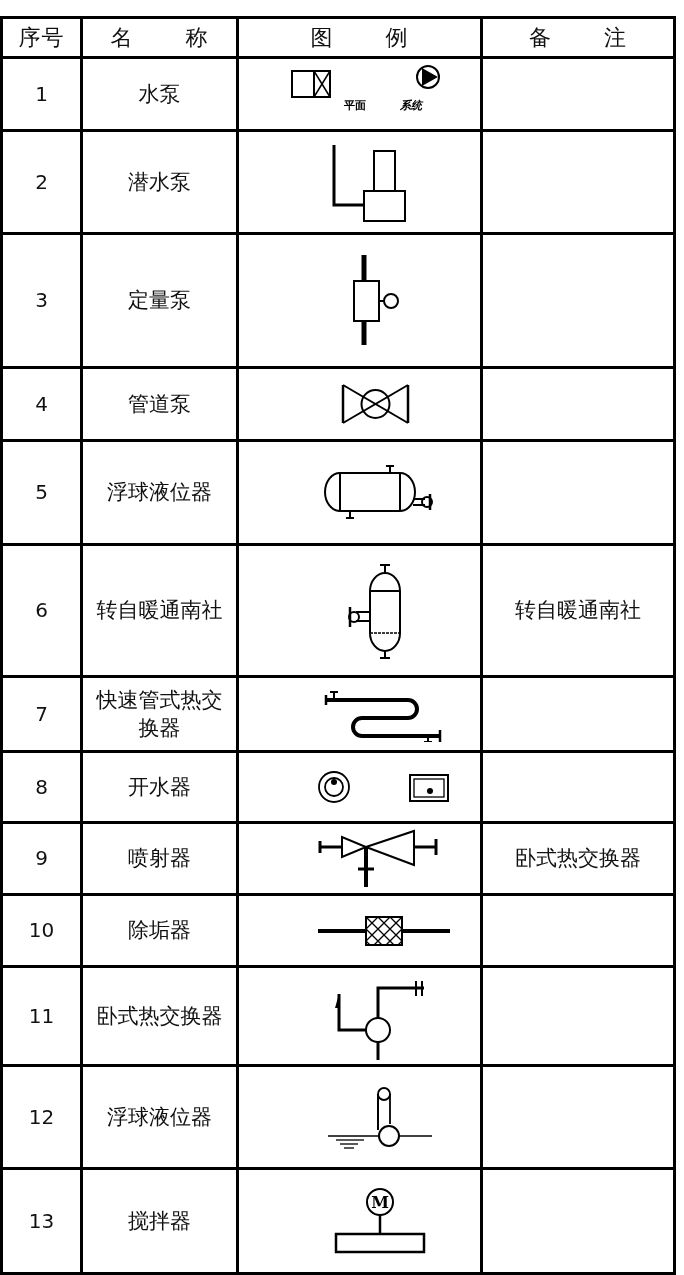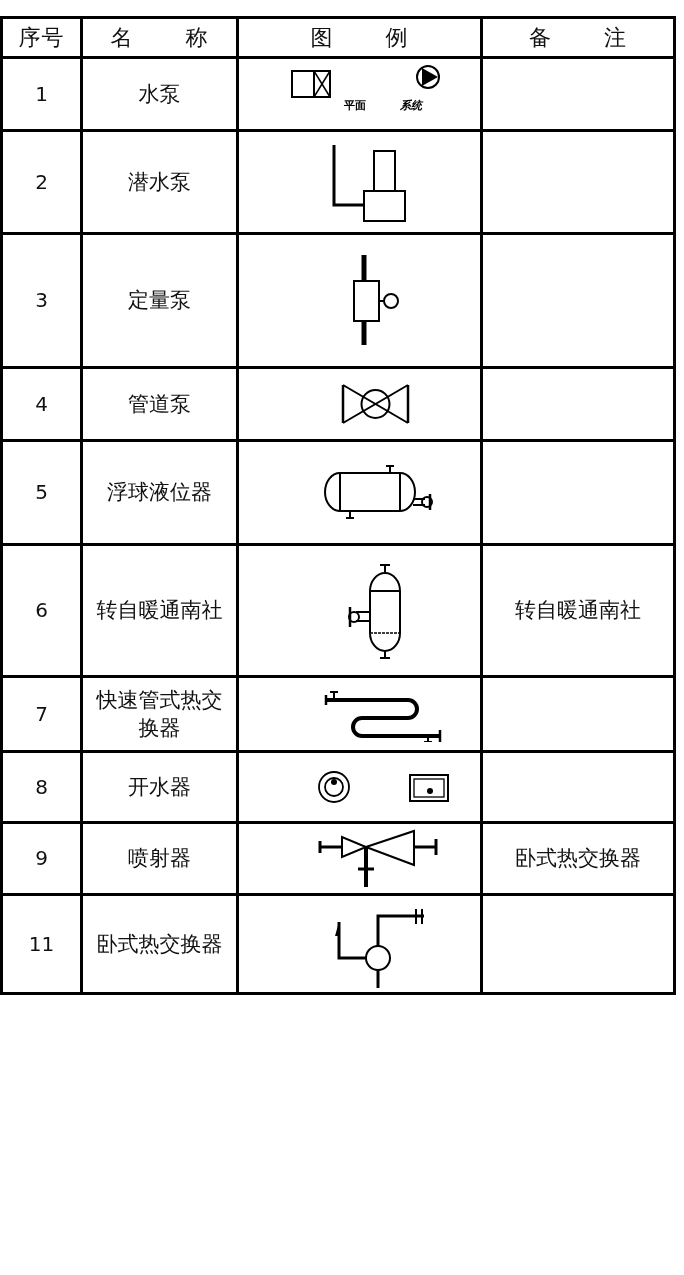--- a/index.html
+++ b/index.html
@@ -179,33 +179,78 @@
         <polygon points="106,18 154,2 154,36" fill="none" stroke="#000" stroke-width="2"></polygon>
         <line x1="154" y1="18" x2="176" y2="18" stroke="#000" stroke-width="3"></line>
         <line x1="176" y1="10" x2="176" y2="26" stroke="#000" stroke-width="3"></line>
         <line x1="106" y1="18" x2="106" y2="58" stroke="#000" stroke-width="4"></line>
         <line x1="98" y1="40" x2="114" y2="40" stroke="#000" stroke-width="3"></line>
       </svg>
     </td>
     <td class="note">卧式热交换器</td>
   </tr>
 
+  <tr style="height:72px">
+    <td class="num">10</td>
+    <td>除垢器</td>
+    <td class="sym">
+      <svg width="200" height="40" viewBox="0 0 200 40">
+        <line x1="58" y1="20" x2="106" y2="20" stroke="#000" stroke-width="4"></line>
+        <line x1="142" y1="20" x2="190" y2="20" stroke="#000" stroke-width="4"></line>
+        <rect x="106" y="6" width="36" height="28" fill="#fff" stroke="#000" stroke-width="2"></rect>
+        <path d="M106 6 L134 34 M118 6 L142 30 M130 6 L142 18 M106 18 L122 34 M106 30 L110 34
+                 M142 6 L114 34 M130 6 L106 30 M118 6 L106 18 M142 18 L126 34 M142 30 L138 34" stroke="#000" stroke-width="1.3" fill="none"></path>
+      </svg>
+    </td>
+    <td class="note"></td>
+  </tr>
 
   <tr style="height:91px">
     <td class="num">11</td>
     <td>卧式热交换器</td>
     <td class="sym">
       <svg width="200" height="96" viewBox="0 0 200 96">
         <polyline points="79,26 79,62 107,62" fill="none" stroke="#000" stroke-width="3"></polyline>
         <polygon points="79,26 75,40 79,40" fill="#000"></polygon>
         <circle cx="118" cy="62" r="12" fill="none" stroke="#000" stroke-width="2"></circle>
         <polyline points="118,50 118,20 164,20" fill="none" stroke="#000" stroke-width="3"></polyline>
         <line x1="156" y1="13" x2="156" y2="28" stroke="#000" stroke-width="2"></line>
         <line x1="162" y1="13" x2="162" y2="28" stroke="#000" stroke-width="2"></line>
         <line x1="118" y1="74" x2="118" y2="92" stroke="#000" stroke-width="3"></line>
       </svg>
     </td>
     <td class="note"></td>
   </tr>
 
-
+  <tr style="height:103px">
+    <td class="num">12</td>
+    <td>浮球液位器</td>
+    <td class="sym">
+      <svg width="200" height="90" viewBox="0 0 200 90">
+        <circle cx="124" cy="22" r="6" fill="none" stroke="#000" stroke-width="1.8"></circle>
+        <line x1="118" y1="22" x2="118" y2="58" stroke="#000" stroke-width="2"></line>
+        <line x1="130" y1="22" x2="130" y2="52" stroke="#000" stroke-width="1.8"></line>
+        <circle cx="129" cy="64" r="10" fill="#fff" stroke="#000" stroke-width="2"></circle>
+        <line x1="68" y1="64" x2="119" y2="64" stroke="#000" stroke-width="1.5"></line>
+        <line x1="139" y1="64" x2="172" y2="64" stroke="#000" stroke-width="1.5"></line>
+        <line x1="76" y1="68" x2="104" y2="68" stroke="#000" stroke-width="1.3"></line>
+        <line x1="80" y1="72" x2="98" y2="72" stroke="#000" stroke-width="1.3"></line>
+        <line x1="84" y1="76" x2="94" y2="76" stroke="#000" stroke-width="1.3"></line>
+      </svg>
+    </td>
+    <td class="note"></td>
+  </tr>
+
+  <tr style="height:105px">
+    <td class="num">13</td>
+    <td>搅拌器</td>
+    <td class="sym">
+      <svg width="200" height="90" viewBox="0 0 200 90">
+        <circle cx="120" cy="26" r="13" fill="none" stroke="#000" stroke-width="2"></circle>
+        <text x="120" y="32" font-size="16" font-family="DejaVu Serif, serif" font-weight="bold" text-anchor="middle">M</text>
+        <line x1="120" y1="39" x2="120" y2="58" stroke="#000" stroke-width="2.5"></line>
+        <rect x="76" y="58" width="88" height="18" fill="none" stroke="#000" stroke-width="2.5"></rect>
+      </svg>
+    </td>
+    <td class="note"></td>
+  </tr>
 </tbody>
   </table>
 
 </body></html>

